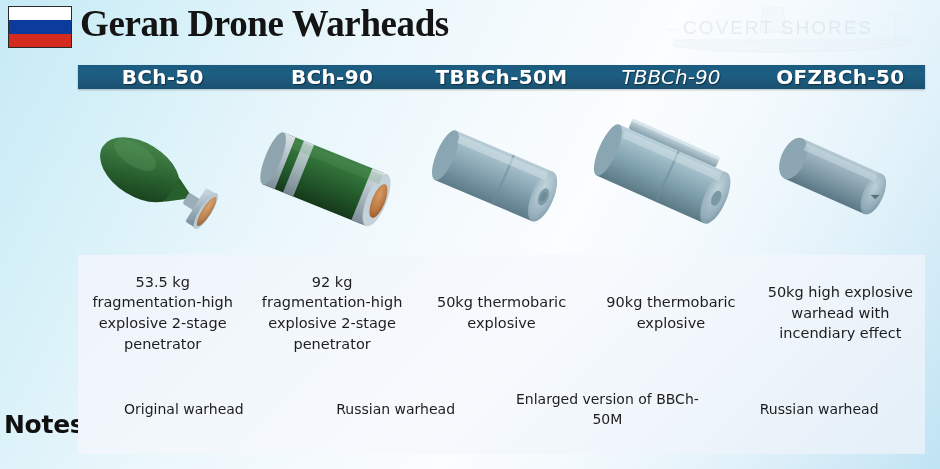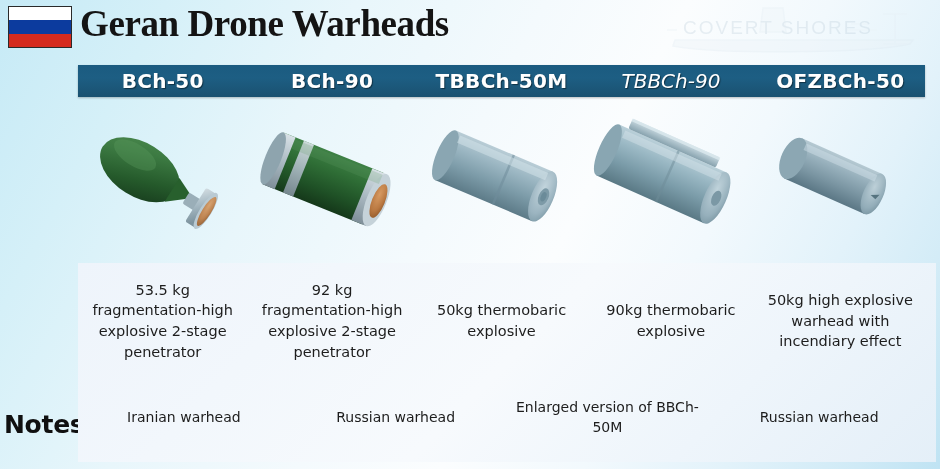--- a/index.html
+++ b/index.html
@@ -79,21 +79,21 @@
     white-space: nowrap;
     font-family: Liberation Serif, serif;
   }
 
   
   .header-bar {
     position: absolute;
     left: 78px;
     top: 65px;
     width: 847px;
-    height: 32px;
+    height: 24px;
     background: linear-gradient(180deg, #1b5b80 0%, #1d5e83 40%, #1a5170 100%);
     display: flex;
     box-shadow: 0 1px 2px rgba(0,0,0,0.25);
   }
   .hdr-cell {
     flex: 1 1 0;
     display: flex;
     align-items: center;
     justify-content: center;
     color: #ffffff;
@@ -120,26 +120,25 @@
   }
   .img-cell {
     flex: 1 1 0;
     position: relative;
   }
 
   
   .data-panel {
     position: absolute;
     left: 78px;
-    top: 263px;
+    top: 255px;
     width: 847px;
     height: 199px;
     background: linear-gradient(135deg,
       #eef4fb 0%, #f2f7fc 25%, #f7fafd 50%, #eef5fb 75%, #e4eff8 100%);
-    padding-left: 11px;
   }
   .row {
     position: absolute;
     left: 0;
     width: 847px;
     display: flex;
   }
   .row-type { top: 6px; height: 104px; }
   .row-notes { top: 120px; height: 70px; }
   .cell {
@@ -359,20 +358,20 @@
 
     <div class="row row-type">
       <div class="cell">53.5 kg fragmentation-high explosive 2-stage penetrator</div>
       <div class="cell">92 kg fragmentation-high explosive 2-stage penetrator</div>
       <div class="cell">50kg  thermobaric explosive</div>
       <div class="cell">90kg  thermobaric explosive</div>
       <div class="cell">50kg high explosive warhead with incendiary effect</div>
     </div>
 
     <div class="row row-notes">
-      <div class="cell notes">Iranian warhead</div>
+      <div class="cell notes">Original warhead</div>
       <div class="cell notes">Russian warhead</div>
       <div class="cell notes">Enlarged version of BBCh-50M</div>
       <div class="cell notes">Russian warhead</div>
     </div>
 
   </div>
 </div>
 
 </body></html>

